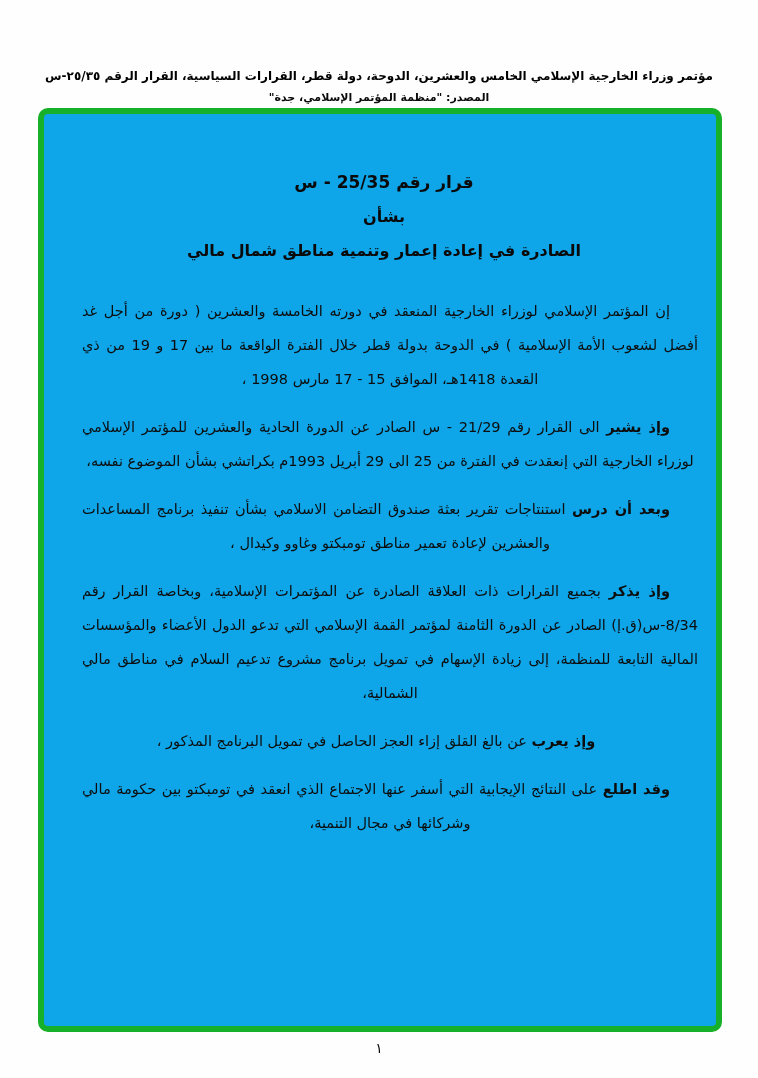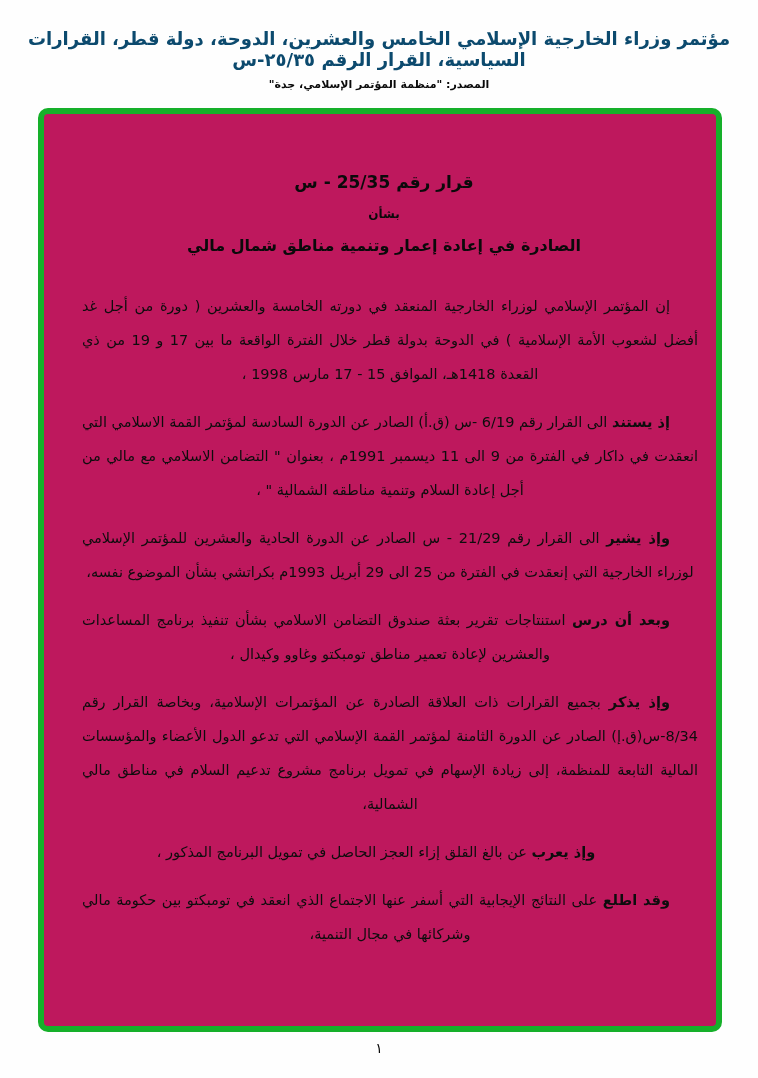--- a/index.html
+++ b/index.html
@@ -18,41 +18,42 @@
   }
   .doc-header {
     position: absolute;
     top: 28px;
     left: 0;
     width: 758px;
     text-align: center;
     direction: rtl;
   }
   .doc-header .line1 {
-    font-size: 18px;
+    font-size: 12px;
     font-weight: bold;
-    color: #0c4a6e;
+    color: #000000;
     letter-spacing: 0px;
+    margin-top: 41px;
   }
   .doc-header .line2 {
     font-size: 11px;
     font-weight: bold;
     margin-top: 8px;
     color: #0a0a0a;
   }
   .frame {
     position: absolute;
     left: 38px;
     top: 108px;
     width: 684px;
     height: 924px;
     box-sizing: border-box;
     border: 6px solid #16b02a;
     border-radius: 10px;
-    background: #be185d;
+    background: #0ea5e9;
   }
   .content {
     position: absolute;
     top: 6px;
     left: 6px;
     right: 6px;
     bottom: 6px;
     box-sizing: border-box;
     padding: 52px 12px 0 20px;
     direction: rtl;
@@ -60,21 +61,21 @@
   }
   .title-block {
     text-align: center;
     font-weight: bold;
     color: #0a0a0a;
   }
   .title-line1 {
     font-size: 17px;
   }
   .title-line2 {
-    font-size: 12px;
+    font-size: 16px;
     margin-top: 15px;
   }
   .title-line3 {
     font-size: 16px;
     margin-top: 15px;
   }
   .body-text {
     margin-top: 34px;
     font-size: 14.5px;
     line-height: 34px;
@@ -116,21 +117,20 @@
       <div class="title-block">
         <div class="title-line1">قرار رقم 25/35 - س</div>
         <div class="title-line2">بشأن</div>
         <div class="title-line3">الصادرة في إعادة إعمار وتنمية مناطق شمال مالي</div>
       </div>
 
       <div class="body-text">
 
         <p class="para"><span class="lead"></span><span>إن المؤتمر الإسلامي لوزراء الخارجية المنعقد في دورته الخامسة والعشرين ( دورة من أجل غد أفضل لشعوب الأمة الإسلامية ) في  الدوحة بدولة قطر خلال الفترة الواقعة ما بين 17 و  19 من ذي القعدة 1418هـ، الموافق 15 - 17 مارس 1998 ،</span></p>
 
-        <p class="para"><span class="lead">إذ يستند</span><span> الى القرار رقم 6/19 -س (ق.أ) الصادر عن الدورة السادسة لمؤتمر القمة الاسلامي التي انعقدت في داكار في الفترة من 9 الى 11 ديسمبر 1991م ، بعنوان " التضامن الاسلامي مع مالي من أجل إعادة السلام وتنمية مناطقه الشمالية " ،</span></p>
 
         <p class="para"><span class="lead">وإذ يشير</span><span> الى القرار رقم 21/29 - س الصادر عن الدورة الحادية والعشرين للمؤتمر الإسلامي لوزراء الخارجية  التي إنعقدت في الفترة من 25 الى 29 أبريل 1993م بكراتشي بشأن الموضوع نفسه،</span></p>
 
         <p class="para"><span class="lead">وبعد أن درس</span><span> استنتاجات تقرير بعثة صندوق التضامن الاسلامي بشأن تنفيذ  برنامج المساعدات والعشرين لإعادة تعمير مناطق تومبكتو وغاوو وكيدال ،</span></p>
 
         <p class="para"><span class="lead">وإذ يذكر</span><span> بجميع القرارات ذات العلاقة الصادرة عن المؤتمرات الإسلامية، وبخاصة القرار رقم 8/34-س(ق.إ) الصادر عن الدورة الثامنة لمؤتمر القمة الإسلامي التي تدعو الدول الأعضاء والمؤسسات المالية التابعة للمنظمة، إلى زيادة الإسهام في  تمويل برنامج مشروع تدعيم السلام في مناطق مالي الشمالية،</span></p>
 
         <p class="para"><span class="lead">وإذ يعرب</span><span> عن بالغ القلق إزاء العجز الحاصل في تمويل البرنامج المذكور ،</span></p>
 
         <p class="para"><span class="lead">وقد اطلع</span><span> على النتائج الإيجابية التي أسفر عنها الاجتماع الذي  انعقد في تومبكتو بين حكومة مالي وشركائها في مجال التنمية،</span></p>

